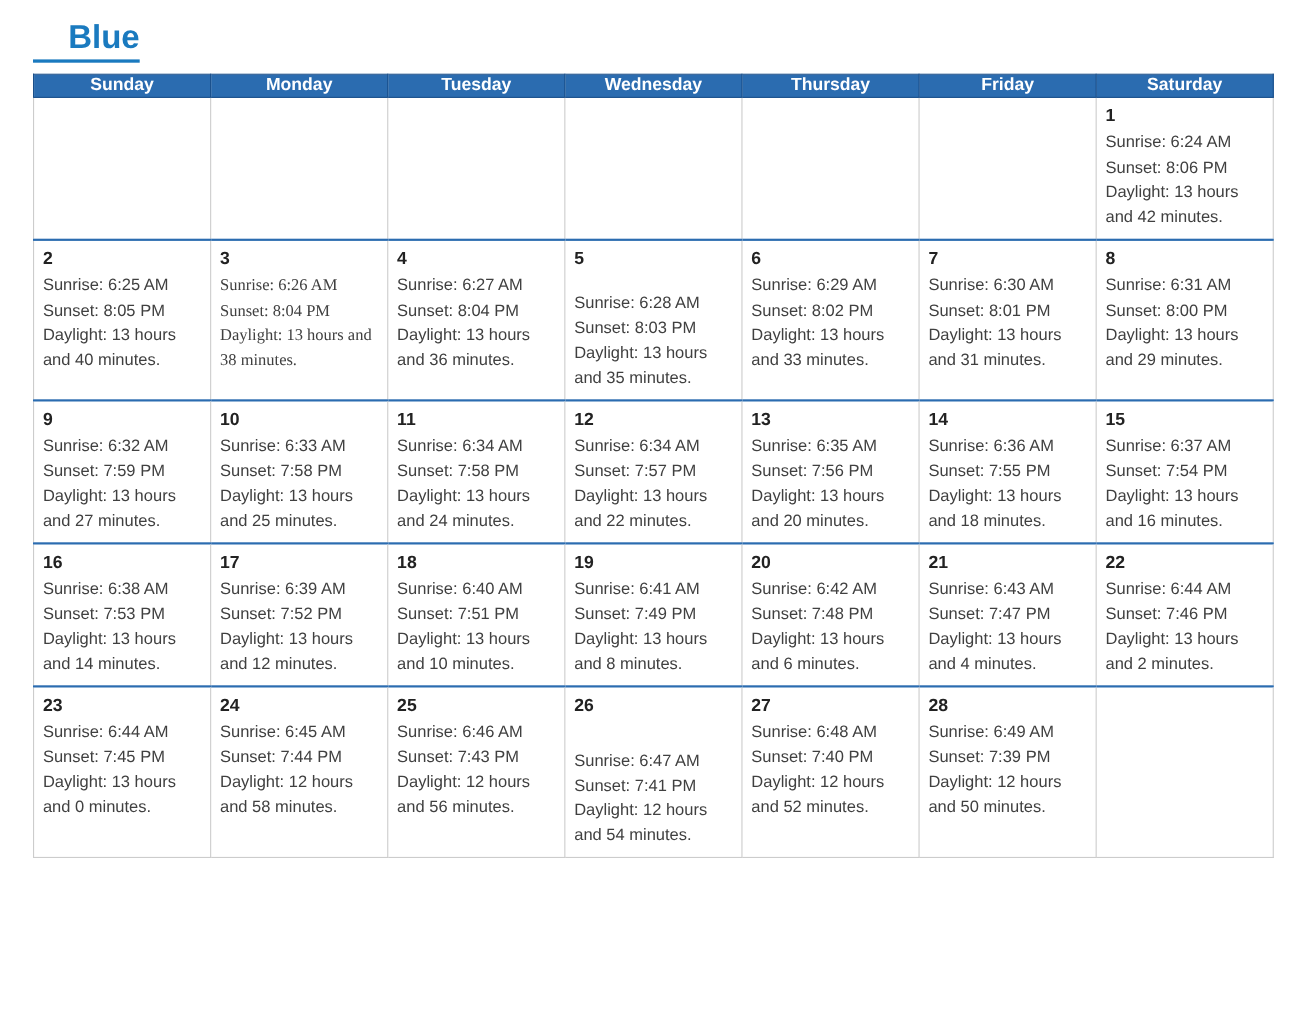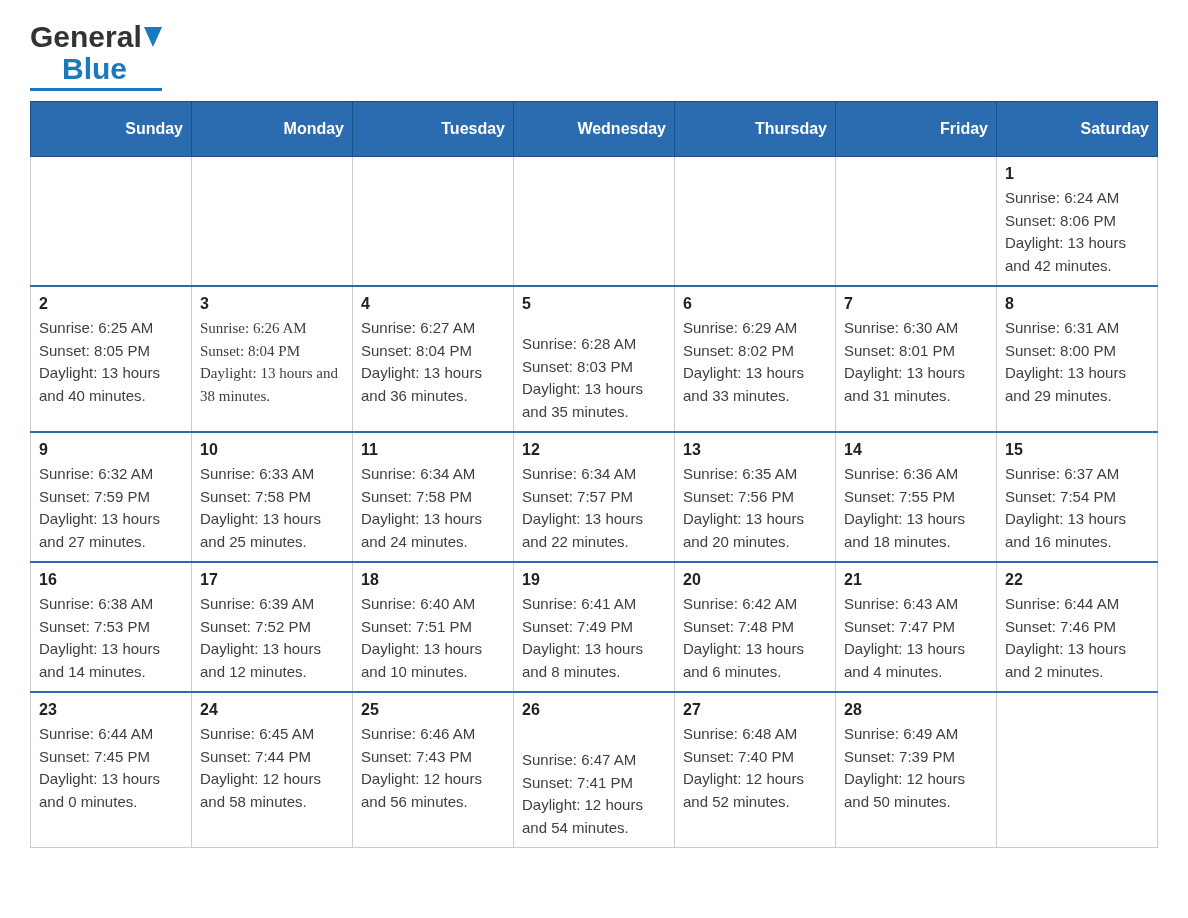--- a/index.html
+++ b/index.html
@@ -38,22 +38,22 @@
     .calendar-table {
       width: 100%;
       border-collapse: collapse;
       margin-top: 10px;
     }
     .calendar-table th {
       background: #2b6cb0;
       color: #fff;
       font-size: 16px;
       font-weight: bold;
-      padding: 18px 8px;
-      text-align: right;
+      padding: 1px 8px;
+      text-align: center;
       border: 1px solid #1a4f8a;
     }
     .calendar-table td {
       border: 1px solid #ccc;
       vertical-align: top;
       padding: 8px;
       width: calc(100% / 7);
       min-height: 110px;
       font-size: 13px;
       color: #333;
@@ -76,28 +76,20 @@
     }
     .empty-cell {
       background: #f9f9f9;
     }
   </style>
 </head>
 <body>
 
 <div class="header-section">
   <div class="logo-area">
-    <div style="display:flex;align-items:center;">
-      <span style="font-size:30px;font-weight:bold;color:#333;font-family:Arial,sans-serif;">General</span>
-      <span style="display:inline-block;margin-left:2px;margin-top:4px;">
-        <svg width="18" height="20" viewBox="0 0 18 20">
-          <polygon points="0,0 18,0 9,20" fill="#1a7abf"></polygon>
-        </svg>
-      </span>
-    </div>
     <div style="display:flex;align-items:center;margin-top:-2px;margin-left:32px;">
       <span style="font-size:30px;font-weight:bold;color:#1a7abf;font-family:Arial,sans-serif;">Blue</span>
     </div>
     <div style="height:3px;background:#1a7abf;width:100%;margin-top:2px;"></div>
   </div>
   <div class="title-area">
   </div>
 </div>
 
 <table class="calendar-table">

